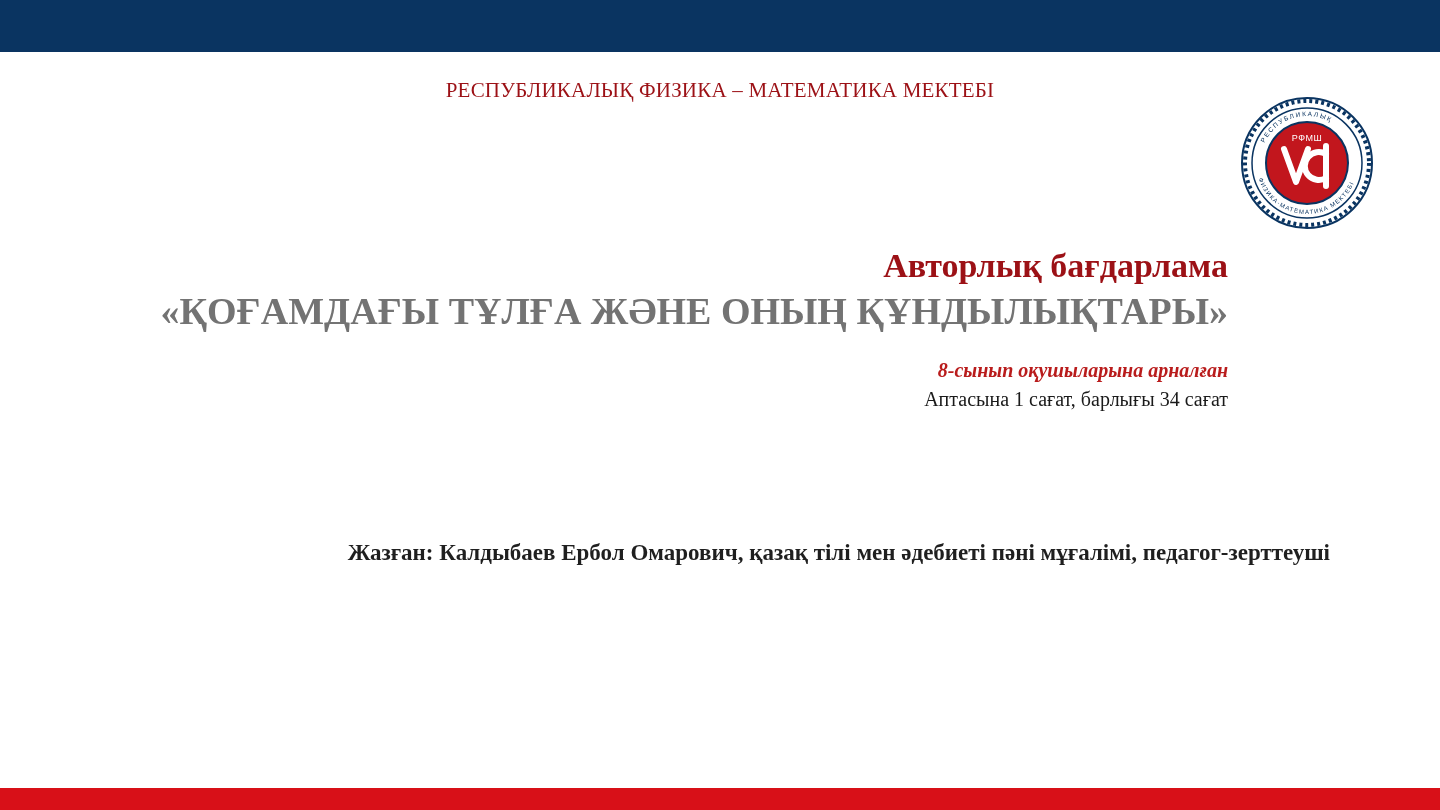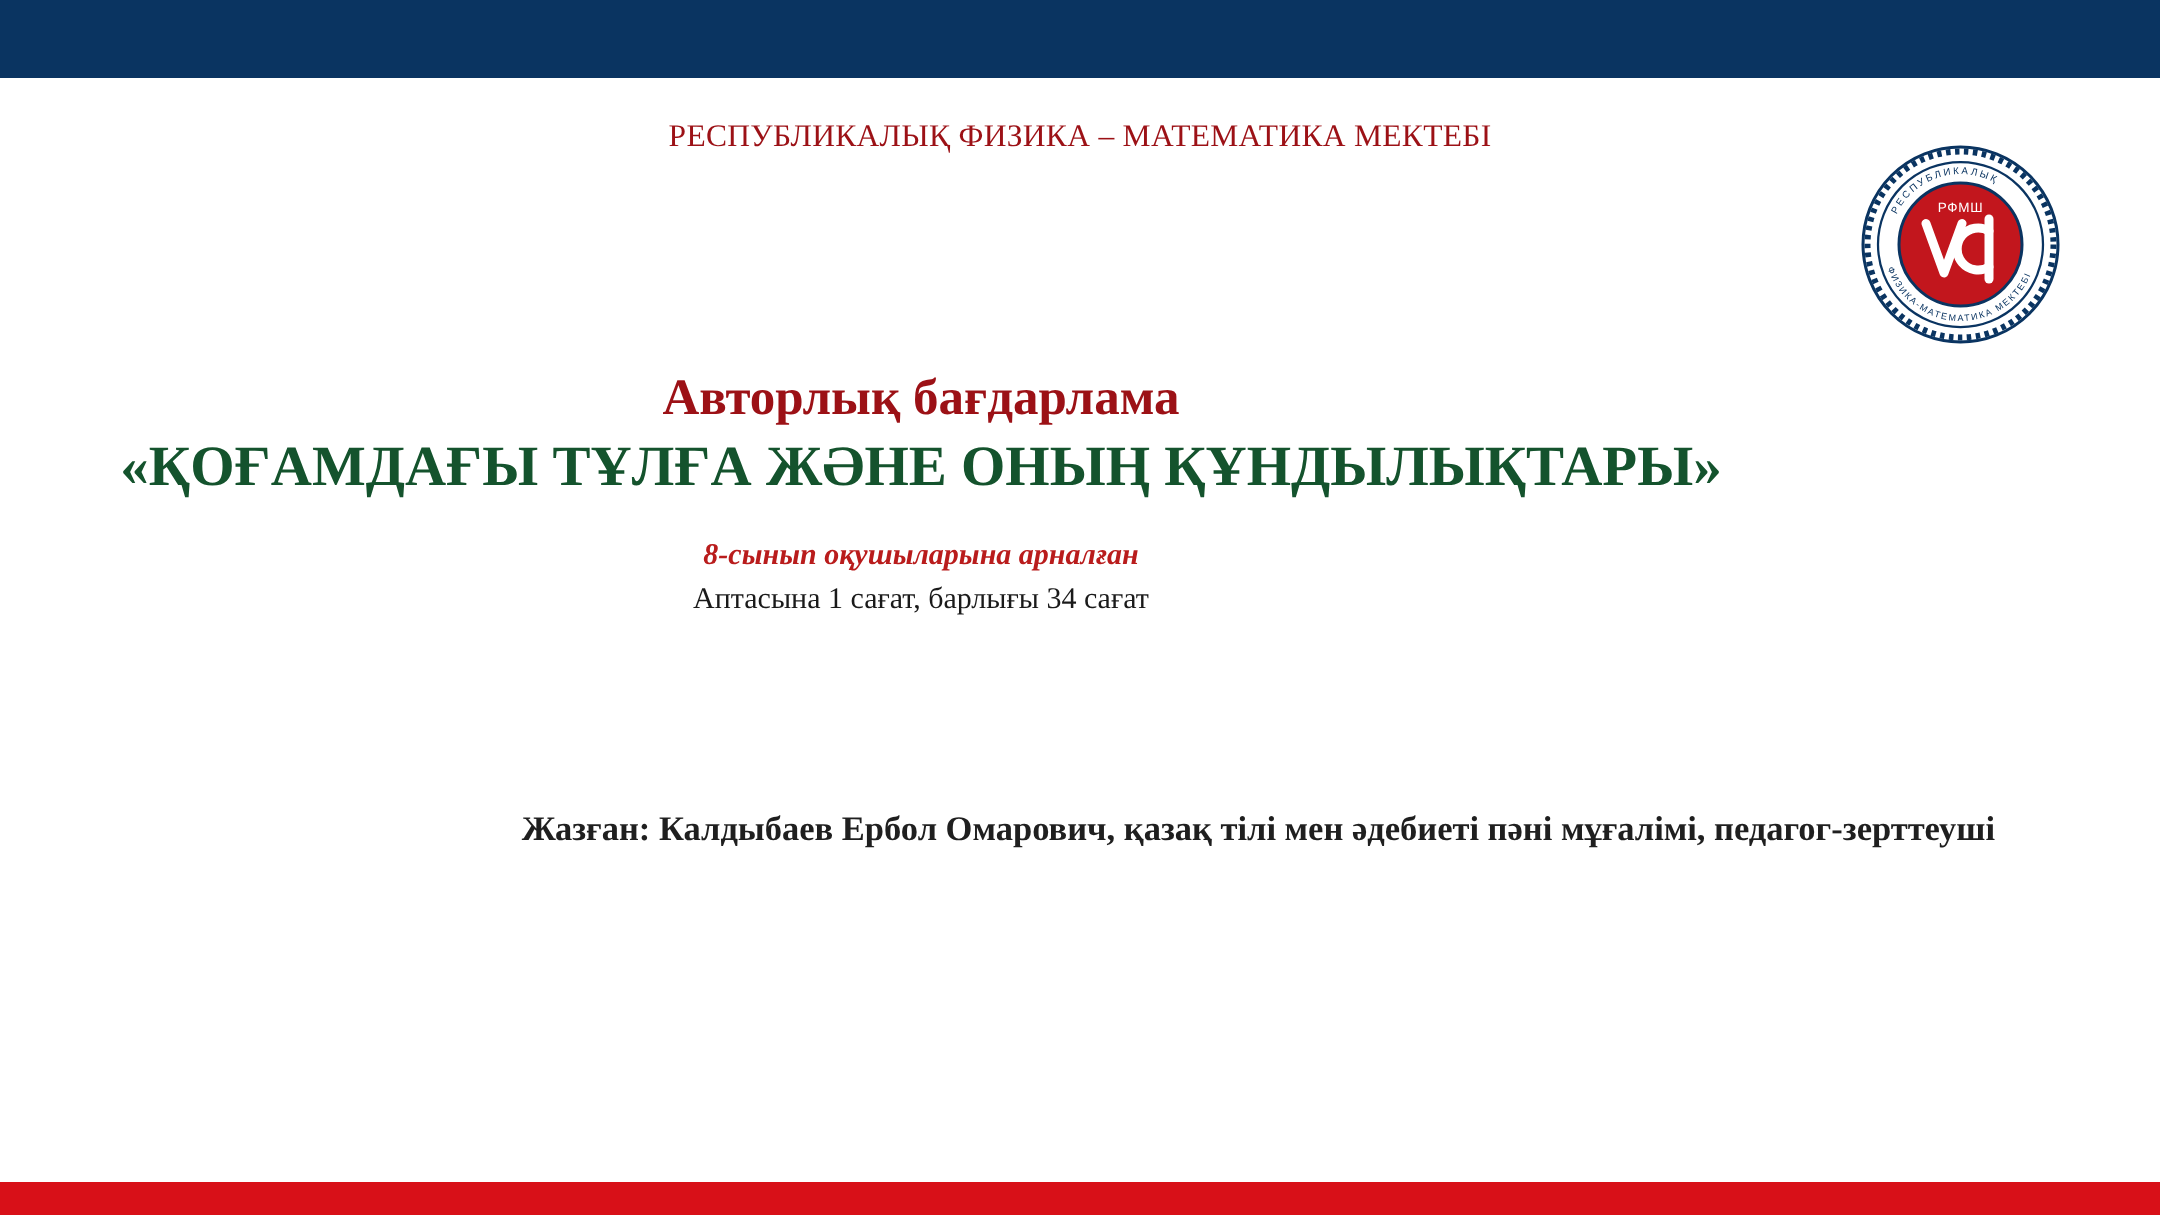--- a/index.html
+++ b/index.html
@@ -55,34 +55,34 @@
     width: 134px;
     height: 134px;
   }
   .logo svg { display: block; }
 
   .title-block {
     position: absolute;
     left: 0;
     top: 245px;
     width: 1228px;
-    text-align: center;
+    text-align: right;
   }
   .title-line1 {
     font-family: "Liberation Serif", serif;
     font-weight: bold;
     font-size: 34px;
     color: #9c1116;
     line-height: 42px;
   }
   .title-line2 {
     font-family: "Liberation Serif", serif;
     font-weight: bold;
     font-size: 38px;
-    color: #14532d;
+    color: #737373;
     line-height: 48px;
     white-space: nowrap;
   }
   .subtitle-italic {
     margin-top: 22px;
     font-family: "Liberation Serif", serif;
     font-weight: bold;
     font-style: italic;
     font-size: 20px;
     color: #b91c1c;

